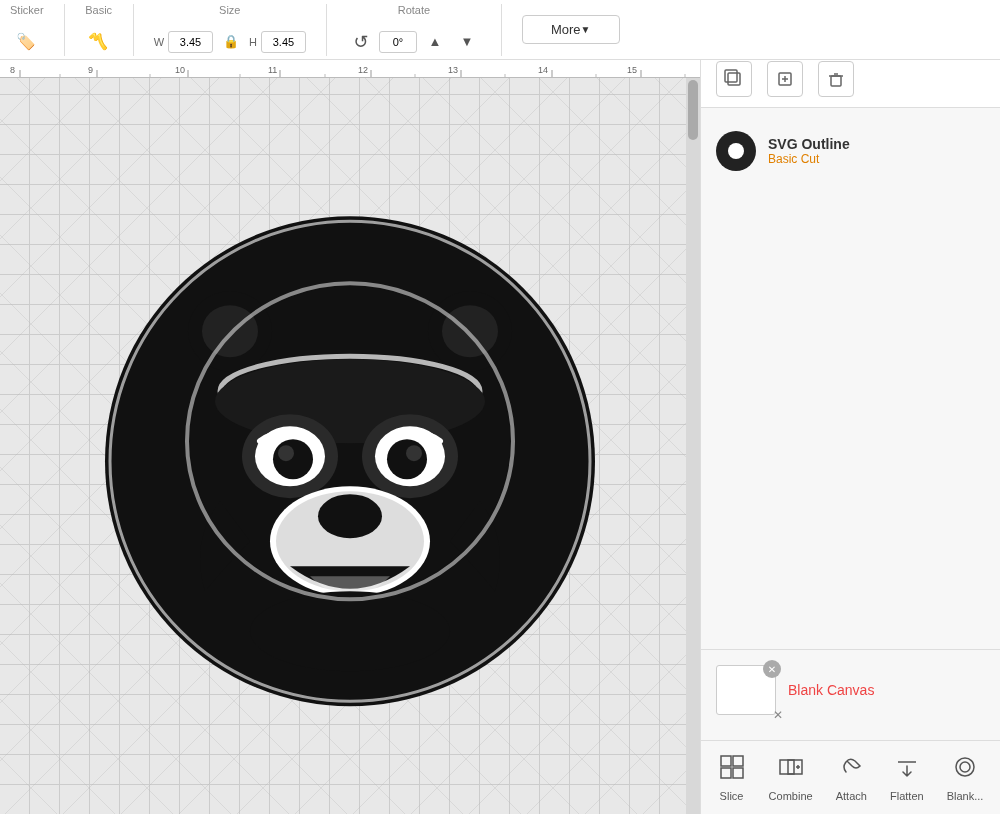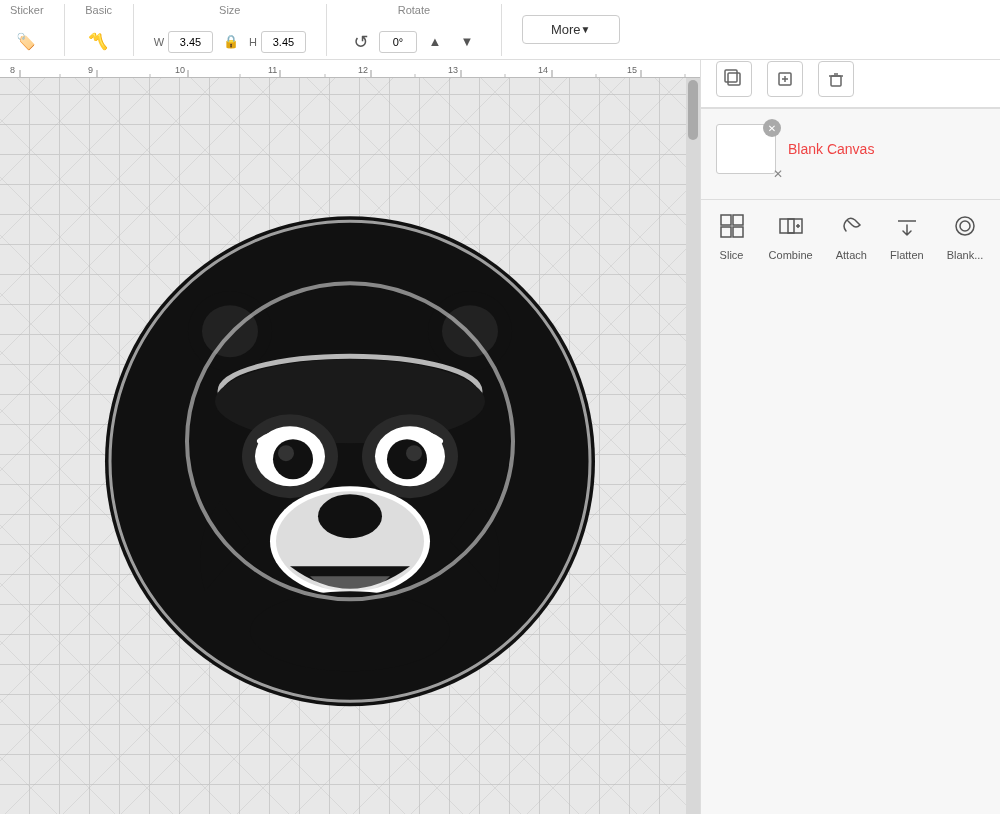--- a/index.html
+++ b/index.html
@@ -503,20 +503,31 @@
     </button>
     <button class="panel-tool-btn" title="Delete">
       <svg width="20" height="20" viewBox="0 0 20 20">
         <rect x="5" y="7" width="10" height="10" rx="1" fill="none" stroke="#666" stroke-width="1.5"></rect>
         <line x1="8" y1="5" x2="12" y2="5" stroke="#666" stroke-width="1.5"></line>
         <line x1="3" y1="7" x2="17" y2="7" stroke="#666" stroke-width="1.5"></line>
       </svg>
     </button>
   </div>
 
+  <div id="layers-list">
+    <div class="layer-item">
+      <div class="layer-thumbnail">
+        <div class="layer-thumbnail-inner"></div>
+      </div>
+      <div class="layer-info">
+        <span class="layer-name">SVG Outline</span>
+        <span class="layer-type">Basic Cut</span>
+      </div>
+    </div>
+  </div>
 
   <div id="blank-canvas-section">
     <div class="blank-canvas-preview">
       <div class="blank-canvas-thumb">
         <button style="position:absolute;top:-6px;right:-6px;width:18px;height:18px;border-radius:50%;background:#aaa;border:none;cursor:pointer;font-size:10px;color:white;display:flex;align-items:center;justify-content:center;">✕</button>
       </div>
       <span class="blank-canvas-label">Blank Canvas</span>
     </div>
   </div>
 

